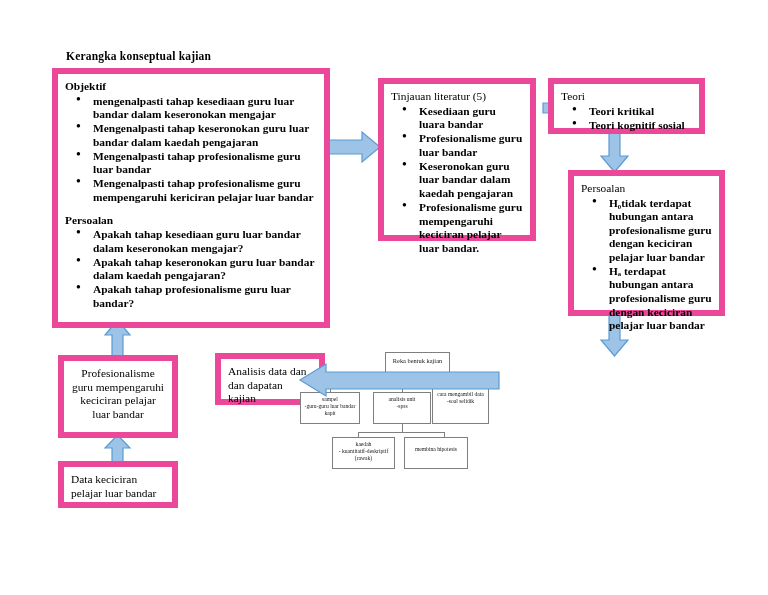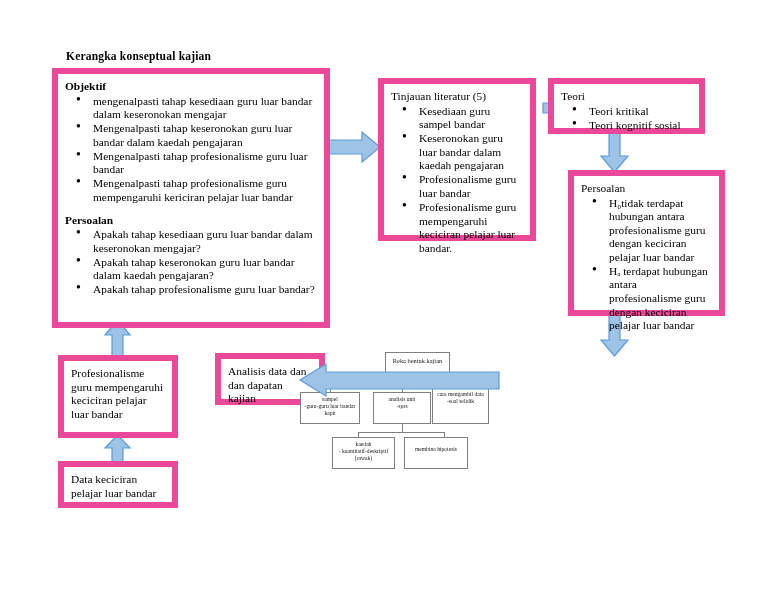--- a/index.html
+++ b/index.html
@@ -48,20 +48,21 @@
     margin: 0 0 1px 0;
   }
   .plain-hdr {
     display: block;
     margin: 0 0 1px 0;
   }
   ul.b {
     margin: 0 0 0 0;
     padding: 0 0 0 17px;
     list-style: none;
+    font-weight: bold;
   }
   ul.b > li {
     position: relative;
     margin: 0 0 0.5px 0;
     padding: 0 0 0 11px;
   }
   ul.b > li::before {
     content: "\25CF";
     position: absolute;
     left: -6px;
@@ -174,23 +175,23 @@
         <li>Apakah tahap keseronokan guru luar bandar dalam kaedah pengajaran?</li>
         <li>Apakah tahap profesionalisme guru luar bandar?</li>
       </ul>
     </div>
   </div>
 
   <div class="box" style="left:378px; top:78px; width:158px; height:163px;">
     <div class="inner">
       <span class="plain-hdr">Tinjauan literatur (5)</span>
       <ul class="b">
-        <li>Kesediaan guru sampel bandar</li>
+        <li>Kesediaan guru luara bandar</li>
+        <li>Profesionalisme guru luar bandar</li>
         <li>Keseronokan guru luar bandar dalam kaedah pengajaran</li>
-        <li>Profesionalisme guru luar bandar</li>
         <li>Profesionalisme guru mempengaruhi keciciran pelajar luar bandar.</li>
       </ul>
     </div>
   </div>
 
   <div class="box" style="left:548px; top:78px; width:157px; height:56px;">
     <div class="inner">
       <span class="plain-hdr">Teori</span>
       <ul class="b">
         <li>Teori kritikal</li>
@@ -203,21 +204,21 @@
     <div class="inner">
       <span class="plain-hdr">Persoalan</span>
       <ul class="b">
         <li>H₀tidak terdapat hubungan antara profesionalisme guru dengan keciciran pelajar luar bandar</li>
         <li>Hₐ terdapat hubungan antara profesionalisme guru dengan keciciran pelajar luar bandar</li>
       </ul>
     </div>
   </div>
 
   <div class="box" style="left:58px; top:355px; width:120px; height:83px;">
-    <div class="inner" style="white-space:pre-line;">Profesionalisme guru mempengaruhi keciciran pelajar luar bandar</div>
+    <div class="inner" style="white-space:pre-line;text-align:center;">Profesionalisme guru mempengaruhi keciciran pelajar luar bandar</div>
   </div>
 
   <div class="box" style="left:58px; top:461px; width:120px; height:47px;">
     <div class="inner">Data keciciran pelajar luar bandar</div>
   </div>
 
   <div class="box" style="left:215px; top:353px; width:110px; height:52px;">
     <div class="inner">Analisis data dan dan dapatan kajian</div>
   </div>
 

